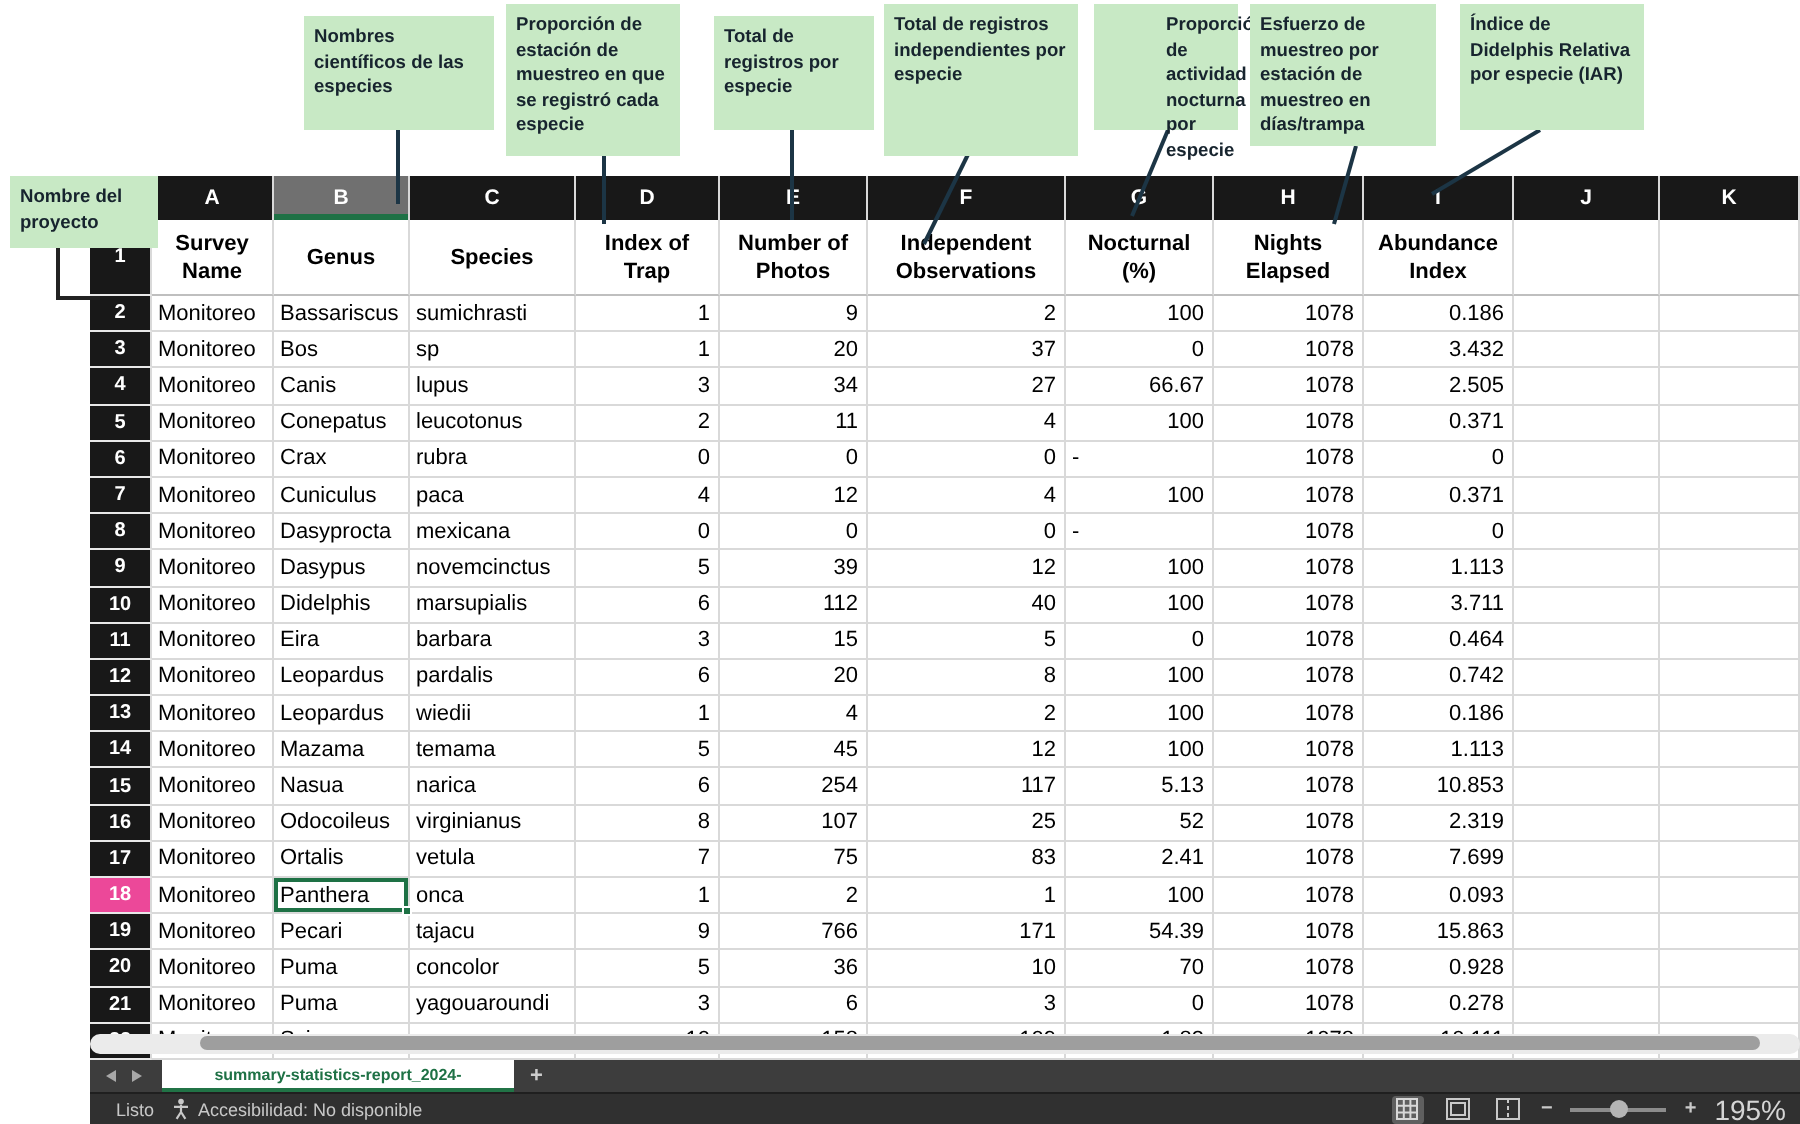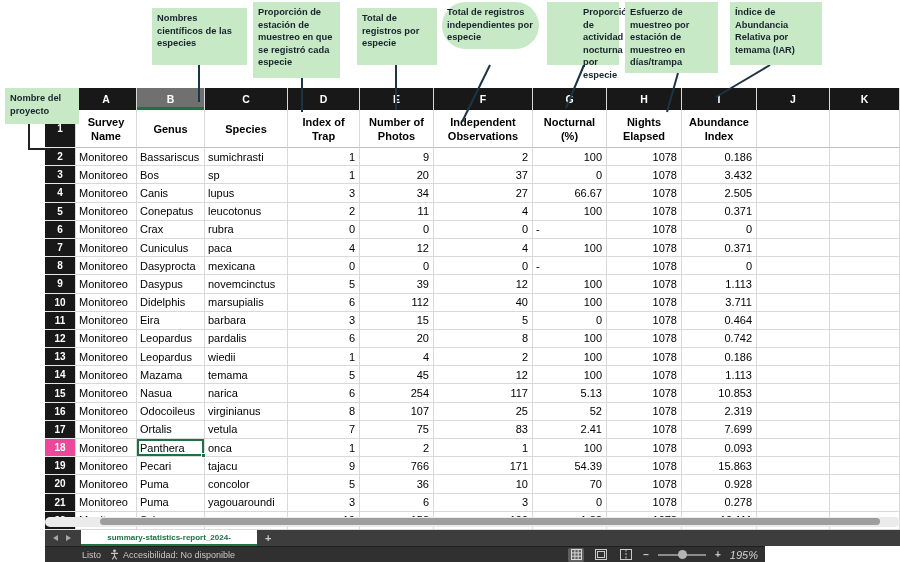--- a/index.html
+++ b/index.html
@@ -49,35 +49,35 @@
   .tri-l{width:0;height:0;border-top:3.5px solid transparent;border-bottom:3.5px solid transparent;
          border-right:5px solid #a8a8a8;}
   .tri-r{width:0;height:0;border-top:3.5px solid transparent;border-bottom:3.5px solid transparent;
          border-left:5px solid #a8a8a8;}
   .sheettab{height:16px;width:176px;background:#fff;color:#1e7145;font-size:8px;font-weight:bold;
             display:flex;align-items:center;justify-content:center;
             border-bottom:2px solid #217346;}
   .addtab{color:#cccccc;font-size:11px;font-weight:bold;padding:0 8px;line-height:16px;}
 
   
-  .statusbar{position:absolute;left:45px;top:546px;width:720px;height:16px;background:#303030;
+  .statusbar{position:absolute;left:45px;top:546px;width:855px;height:16px;background:#303030;
              border-top:1px solid #1f1f1f;display:flex;align-items:center;color:#c8c8c8;
-             font-size:9px;z-index:4;padding-left:24px;}
+             font-size:9px;z-index:4;}
   .status-left{display:flex;align-items:center;gap:9px;padding-left:13px;flex:1;}
   .acc{display:flex;align-items:center;gap:4px;}
   .status-right{display:flex;align-items:center;gap:9px;padding-right:7px;}
   .viewicon{display:flex;align-items:center;justify-content:center;width:16px;height:14px;
             border-radius:2px;}
   .viewicon.active{background:#5f5f5f;}
   .zoom-minus,.zoom-plus{color:#c9c9c9;font-size:10px;font-weight:bold;}
   .slider{position:relative;width:48px;height:9px;}
   .slider .track{position:absolute;left:0;right:0;top:4px;height:1.5px;background:#8c8c8c;}
   .slider .thumb{position:absolute;left:20px;top:0;width:9px;height:9px;border-radius:50%;
                  background:#b5b5b5;}
-  .zoomlabel{color:#d5d5d5;font-size:11px;font-style:italic;}
+  .zoomlabel{color:#d5d5d5;font-size:14px;}
 </style>
 </head>
 <body>
 
 <div class="screen">
 
   <svg class="leaders" width="900" height="562">
     <polyline points="29,124 29,149 50,149" fill="none" stroke="#222222" stroke-width="2"></polyline>
     <line x1="199" y1="65" x2="199" y2="102" stroke="#1c3545" stroke-width="2"></line>
     <line x1="302" y1="78" x2="302" y2="112" stroke="#1c3545" stroke-width="2"></line>
@@ -87,24 +87,24 @@
     <line x1="678" y1="73" x2="667" y2="112" stroke="#1c3545" stroke-width="2"></line>
     <line x1="770" y1="65" x2="716" y2="97" stroke="#1c3545" stroke-width="2"></line>
   </svg>
 
   <div class="callout" style="left:5px;top:88px;width:74px;height:36px;">Nombre del proyecto</div>
 
   <div id="callouts">
       <div class="callout" style="left: 152px; top: 8px; width: 95px; height: 57px;">Nombres científicos de las especies</div>
       <div class="callout" style="left: 253px; top: 2px; width: 87px; height: 76px;">Proporción de estación de muestreo en que se registró cada especie</div>
       <div class="callout" style="left: 357px; top: 8px; width: 80px; height: 57px;">Total de registros por especie</div>
-      <div class="callout" style="left: 442px; top: 2px; width: 97px; height: 47px; border-radius: 24px;">Total de registros independientes por especie</div>
+      <div class="callout" style="left: 442px; top: 2px; width: 97px; height: 76px;">Total de registros independientes por especie</div>
       <div class="callout" style="left: 547px; top: 2px; width: 72px; height: 63px; padding-left: 36px;">Proporción de actividad nocturna por especie</div>
       <div class="callout" style="left: 625px; top: 2px; width: 93px; height: 71px;">Esfuerzo de muestreo por estación de muestreo en días/trampa</div>
-      <div class="callout" style="left: 730px; top: 2px; width: 92px; height: 63px;">Índice de Abundancia Relativa por temama (IAR)</div>
+      <div class="callout" style="left: 730px; top: 2px; width: 92px; height: 63px;">Índice de Didelphis Relativa por especie (IAR)</div>
     </div>
 
   <div class="sheet" id="sheet" style="grid-template-columns: 31px 61px 68px 83px 72px 74px 99px 74px 75px 75px 73px 70px; grid-template-rows: 22px 38px repeat(21, 18.2px);">
       <div class="corner"></div>
       <div class="cl">A</div>
       <div class="cl sel">B</div>
       <div class="cl">C</div>
       <div class="cl">D</div>
       <div class="cl">E</div>
       <div class="cl">F</div>

